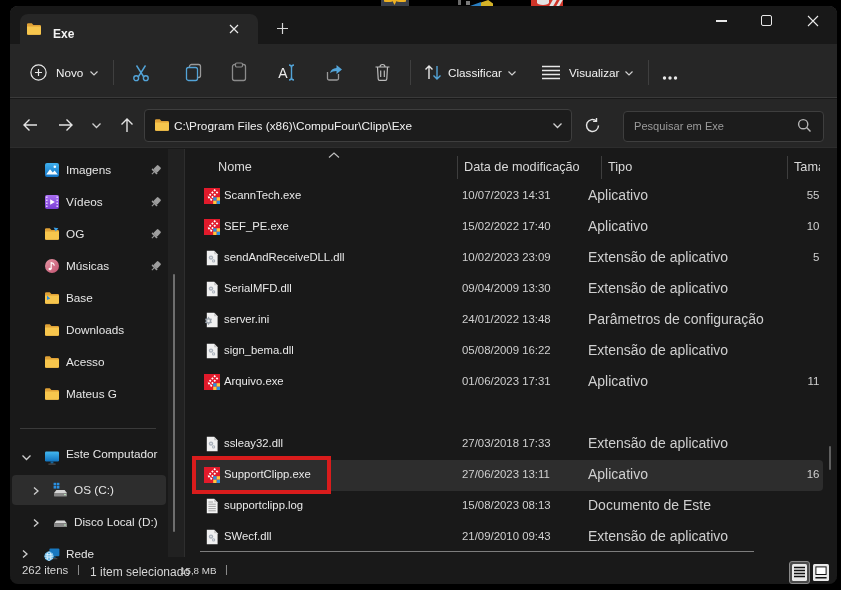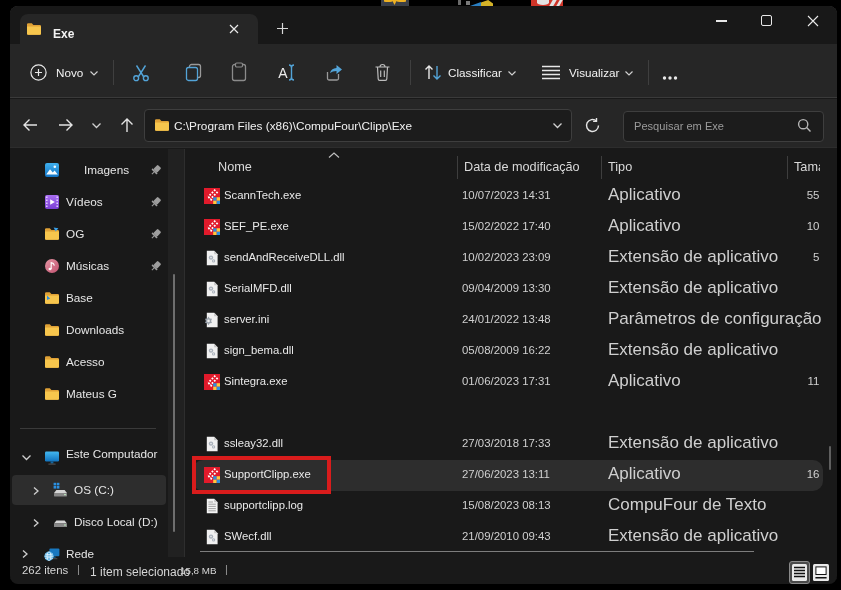--- a/index.html
+++ b/index.html
@@ -14,24 +14,24 @@
 .tbtext{color:#f2f2f2;font-size:11.7px}
 .field{position:absolute;background:#1c1c1c;border:1px solid #3e3e3e;border-radius:4px}
 .content{position:absolute;left:0;top:143px;width:827px;height:408px;background:#191919}
 .statusbar{position:absolute;left:0;top:551px;width:690px;height:27px;color:#d6d6d6;font-size:10px}
 .srow{color:#e6e6e6;font-size:11.75px;position:absolute;white-space:nowrap}
 .pin{position:absolute}
 .hdr{color:#d9d9d9;font-size:12.7px;position:absolute;white-space:nowrap}
 .row{position:absolute;left:183px;width:630px;height:31px}
 .row .nm{position:absolute;left:31px;top:48%;transform:translateY(-50%);color:#e9e9e9;font-size:11.3px;white-space:nowrap}
 .row .dt{position:absolute;left:269px;top:48%;transform:translateY(-50%);color:#cfcfcf;font-size:11.4px;white-space:nowrap}
-.row .tp{position:absolute;left:415px;top:48%;transform:translateY(-50%);color:#cfcfcf;font-size:17px;white-space:nowrap}
+.row .tp{position:absolute;left:395px;top:48%;transform:translateY(-50%);color:#cfcfcf;font-size:14px;white-space:nowrap}
 .row .sz{position:absolute;right:3.5px;top:48%;transform:translateY(-50%);color:#cfcfcf;font-size:11.5px;white-space:nowrap}
 .row .ic{position:absolute;left:11px;top:7px}
-.sel{background:#2d2d2d;border-radius:10px}
+.sel{background:#2d2d2d;border-radius:4px}
 .vline{position:absolute;width:1px;background:#3e3e3e}
 .redbox{position:absolute;left:192px;top:456px;width:139px;height:38px;border:4px solid #d91c1c;z-index:50}
 </style>
 </head>
 <body>
 
 <div class="a" style="left:381px;top:0;width:28px;height:6px;background:#3a3f48"></div>
 <div class="a" style="left:384px;top:0;width:9px;height:2px;background:#edb123;border-radius:0 0 60% 20%"></div>
 <div class="a" style="left:396px;top:0;width:10px;height:2px;background:#edb123;border-radius:0 0 20% 60%"></div>
 <div class="a" style="left:392px;top:0;width:5px;height:5px;background:#edb123;clip-path:polygon(0 0,100% 0,50% 100%)"></div>
@@ -199,21 +199,21 @@
         <defs>
           <linearGradient id="gb" x1="0" y1="0" x2="0" y2="1">
             <stop offset="0" stop-color="#3fb0ee"></stop>
             <stop offset="1" stop-color="#1273c4"></stop>
           </linearGradient>
         </defs>
         <rect x="1" y="1" width="14" height="14" rx="2" fill="url(#gb)"></rect>
         <path d="M2.2 12.6 L6 7.2 L8.8 10.6 L10.6 8.6 L13.8 12.6 Z" fill="#f4fbff"></path>
         <circle cx="10.8" cy="4.8" r="1.3" fill="#f4fbff"></circle>
       </svg>
-    <div class="srow" style="left:74px;top:14px">Imagens</div>
+    <div class="srow" style="left:56px;top:14px">Imagens</div>
     <svg class="pin" style="left:139px;top:15px" width="13" height="13" viewBox="0 0 12 12">
         <g fill="#9e9e9e" transform="rotate(45 6 6)">
           <rect x="3.6" y="0.8" width="4.8" height="5.6" rx="1"></rect>
           <rect x="2.6" y="6.4" width="6.8" height="1.6" rx="0.8"></rect>
           <rect x="5.6" y="8" width="0.9" height="2.8"></rect>
         </g>
       </svg>
 
     <svg class="a" style="left:34px;top:45px" width="16" height="16" viewBox="0 0 16 16">
         <defs>
@@ -476,21 +476,21 @@
             <path d="M13.6 3.9 L6.5 11"></path>
             <path d="M4.4 8.9 L7.8 12.3"></path>
           </g>
           <g>
             <path d="M9.2 9.2 h3.5 v3.5 h-3.5 z" fill="#2b8fe0"></path>
             <path d="M12.7 9.2 h3.3 v3.5 h-3.3 z" fill="#ffc83d"></path>
             <path d="M9.2 12.7 h3.5 v3.3 h-3.5 z" fill="#ffc83d"></path>
             <path d="M12.7 12.7 h3.3 v3.3 h-3.3 z" fill="#2b8fe0"></path>
           </g>
         </svg>
-        <span class="nm">Sintegra.exe</span>
+        <span class="nm">Arquivo.exe</span>
         <span class="dt">01/06/2023 17:31</span>
         <span class="tp">Aplicativo</span>
         <span class="sz">11</span>
       </div>
     <div class="row" style="top:279.5px">
         <svg class="ic" width="16" height="16" viewBox="0 0 16 16">
           <path d="M2.8 0.8 H10.2 L13.6 4.2 V15.2 H2.8 Z" fill="#f0f0f0"></path>
           <path d="M10.2 0.8 L13.6 4.2 H10.2 Z" fill="#c4c4c4"></path>
           <g fill="#a8b0ba">
             <circle cx="7" cy="7.6" r="2.2"></circle>
@@ -530,21 +530,21 @@
           <g stroke="#9a9a9a" stroke-width="0.9" fill="none">
             <path d="M4.4 4 H9"></path>
             <path d="M4.4 6.2 H11.8"></path>
             <path d="M4.4 8.4 H11.8"></path>
             <path d="M4.4 10.6 H11.8"></path>
             <path d="M4.4 12.8 H11.8"></path>
           </g>
         </svg>
         <span class="nm">supportclipp.log</span>
         <span class="dt">15/08/2023 08:13</span>
-        <span class="tp">CompuFour de Texto</span>
+        <span class="tp">Documento de Este</span>
       </div>
     <div class="row" style="top:372.5px">
         <svg class="ic" width="16" height="16" viewBox="0 0 16 16">
           <path d="M2.8 0.8 H10.2 L13.6 4.2 V15.2 H2.8 Z" fill="#f0f0f0"></path>
           <path d="M10.2 0.8 L13.6 4.2 H10.2 Z" fill="#c4c4c4"></path>
           <g fill="#a8b0ba">
             <circle cx="7" cy="7.6" r="2.2"></circle>
             <circle cx="9.6" cy="10.9" r="1.6"></circle>
           </g>
           <circle cx="7" cy="7.6" r="0.8" fill="#f0f0f0"></circle>

